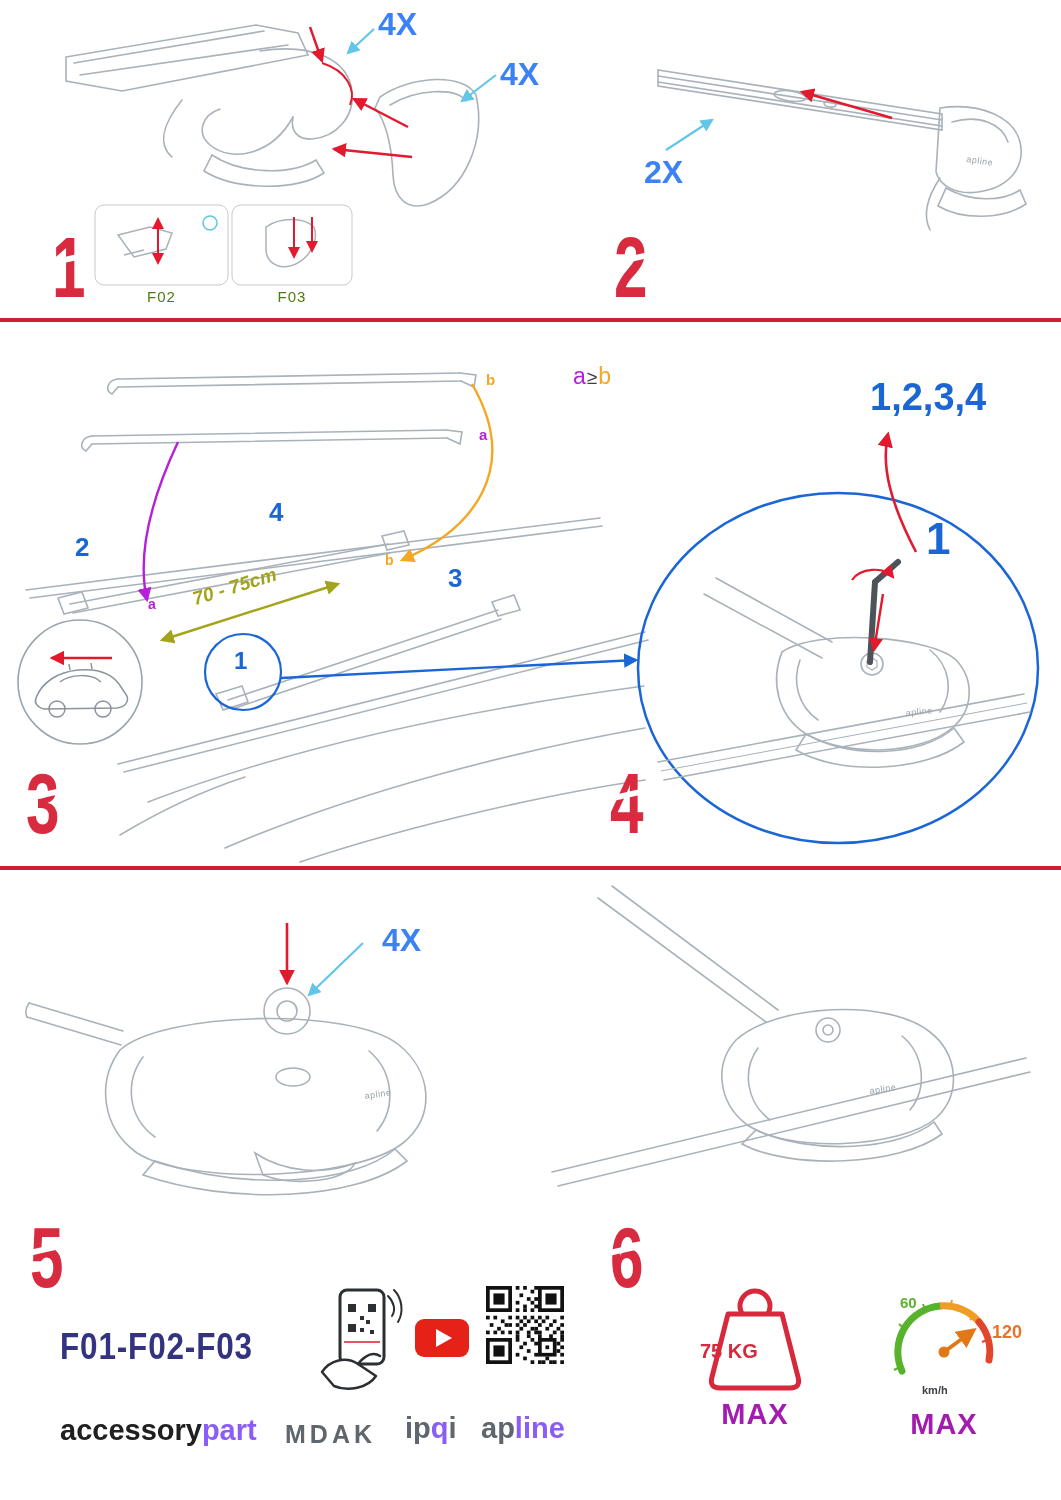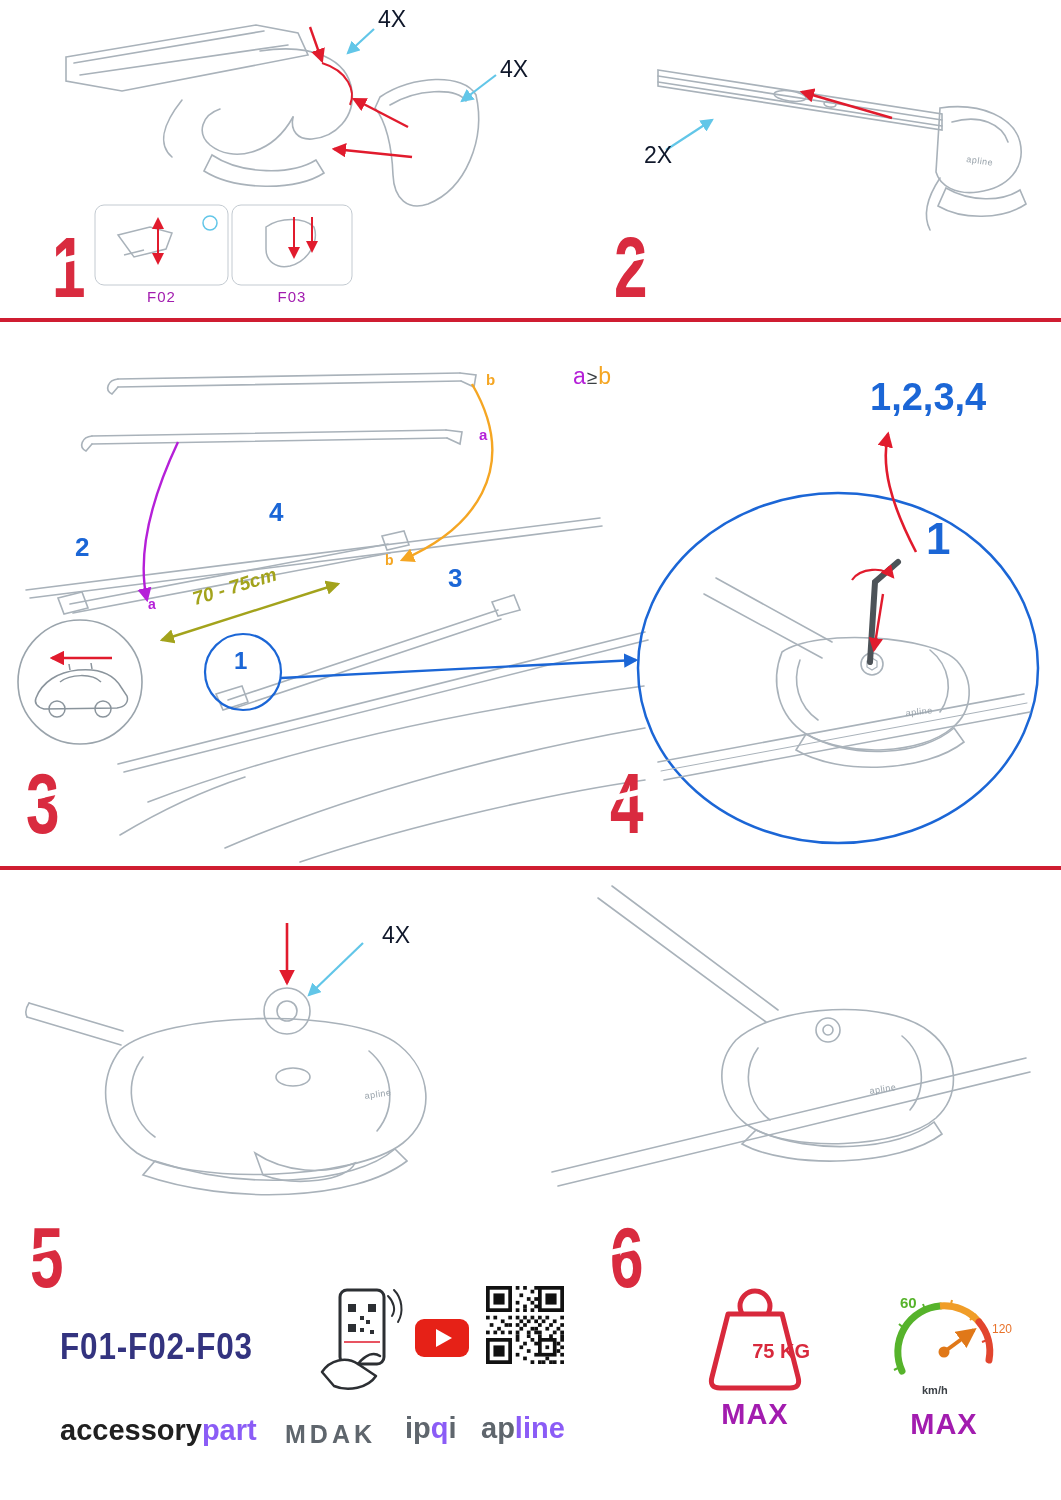--- a/index.html
+++ b/index.html
@@ -4,44 +4,44 @@
 <style>
   *{margin:0;padding:0;box-sizing:border-box}
   body{margin:0;background:#ffffff}
   .page{position:relative;width:1061px;height:1500px;background:#fff;overflow:hidden;
         font-family:"Liberation Sans","DejaVu Sans",sans-serif}
   .art{position:absolute;overflow:visible}
   .divider{position:absolute;left:0;width:100%;height:4px;background:#cf1d31}
   .num{position:absolute;font-size:86px;font-weight:700;line-height:.92;color:#d92b3f;
        transform:scaleX(.7);transform-origin:left top}
   .num::after{content:"";position:absolute;left:-4px;right:-4px;top:36%;height:6px;background:#fff;transform:rotate(-9deg)}
-  .cyanlab{position:absolute;font-size:23px;font-weight:400;color:#0f172a;line-height:1}
+  .cyanlab{position:absolute;font-size:32px;font-weight:700;color:#3b82f6;line-height:1}
   .bluenum{position:absolute;font-weight:700;color:#1b66d6;line-height:1;font-size:26px}
-  .partlab{position:absolute;font-size:15px;font-weight:500;color:#a21caf;letter-spacing:1px;text-align:center}
+  .partlab{position:absolute;font-size:15px;font-weight:500;color:#4d7c0f;letter-spacing:1px;text-align:center}
   .rule{position:absolute;font-size:23px;font-weight:400;line-height:1}
   .rule .a{color:#b520d8}.rule .op{color:#3a3f44;font-size:19px;padding:0 1px}.rule .b{color:#f5a623}
   .abk{position:absolute;font-size:15px;font-weight:700;line-height:1}
   .purple{color:#b520d8}.orangec{color:#f5a623}
   .dist{position:absolute;font-size:19px;font-weight:700;font-style:italic;color:#a3a31c;
         transform:rotate(-17deg);transform-origin:left top;white-space:nowrap}
   .seq{position:absolute;font-size:38px;font-weight:700;color:#1b66d6;line-height:1}
   .startnum{position:absolute;font-size:44px;font-weight:700;color:#1b66d6;line-height:1}
   .models{position:absolute;font-size:37px;font-weight:700;color:#33337f;letter-spacing:1px;
           transform:scaleX(.85);transform-origin:left top;white-space:nowrap}
   .brandrow{position:absolute;font-weight:700;line-height:1;white-space:nowrap}
   .accessory{font-size:29px;color:#202020}
   .redtxt{color:#8b5cf6}
   .mdak{font-size:25px;color:#5f666d;letter-spacing:4px}
   .ipqi{font-size:29px;color:#5f666d}
   .apline{font-size:29px;color:#5f666d}
   .maxlab{position:absolute;font-size:29px;font-weight:700;color:#a21caf;text-align:center;letter-spacing:1px}
-  .kg{position:absolute;font-size:20px;font-weight:700;color:#d8293c;text-align:right;white-space:nowrap}
+  .kg{position:absolute;font-size:20px;font-weight:700;color:#d8293c;text-align:left;white-space:nowrap}
   .kmh{position:absolute;font-size:11px;font-weight:700;color:#3c4146;text-align:left}
   .gauge60{position:absolute;font-size:15px;font-weight:700;color:#56b32b}
-  .gauge120{position:absolute;font-size:12px;font-weight:400;color:#e8722a}
+  .gauge120{position:absolute;font-size:18px;font-weight:700;color:#e8722a}
   svg text.logo{font:9px "Liberation Sans",sans-serif;fill:#98a2aa;letter-spacing:.5px}
 </style>
 </head>
 <body>
 
 <div class="page">
 
   <div class="divider" style="top:318px"></div>
   <div class="divider" style="top:866px"></div>
 
@@ -108,21 +108,21 @@
       <ellipse cx="190" cy="74" rx="6" ry="3" transform="rotate(8 190 74)"></ellipse>
       <path d="M300,78 C342,72 374,88 380,112 C386,138 368,158 338,162 C316,165 300,156 296,142 Z"></path>
       <path d="M312,92 C340,84 362,94 368,112"></path>
       <path d="M306,158 C330,172 362,172 380,160 L386,174 C362,190 322,190 298,176 Z"></path>
       <path d="M300,148 C288,166 282,184 290,200"></path>
     </g>
     <text class="logo" x="326" y="132" transform="rotate(8 326 132)">apline</text>
     <path d="M252,88 L162,62" stroke="#e11b2d" stroke-width="2.4" fill="none" marker-end="url(#b-red)"></path>
     <path d="M26,120 L72,90" stroke="#62c6e8" stroke-width="2.2" fill="none" marker-end="url(#b-cyan)"></path>
   </svg>
-  <div class="cyanlab" style="left:644px;top:144px">2X</div>
+  <div class="cyanlab" style="left:644px;top:156px">2X</div>
   <div class="num" style="left:614px;top:228px">2</div>
 
   <svg class="art" style="left:0px;top:330px;width:645px;height:535px" viewBox="0 0 645 535">
     <defs>
       <marker id="c-red" viewBox="0 0 6 6" markerWidth="6" markerHeight="6" refX="5" refY="3" orient="auto-start-reverse">
           <path d="M0,0 L6,3 L0,6 Z" fill="#e11b2d"></path>
         </marker>
       <marker id="c-purple" viewBox="0 0 6 6" markerWidth="6" markerHeight="6" refX="5" refY="3" orient="auto-start-reverse">
           <path d="M0,0 L6,3 L0,6 Z" fill="#b520d8"></path>
         </marker>

